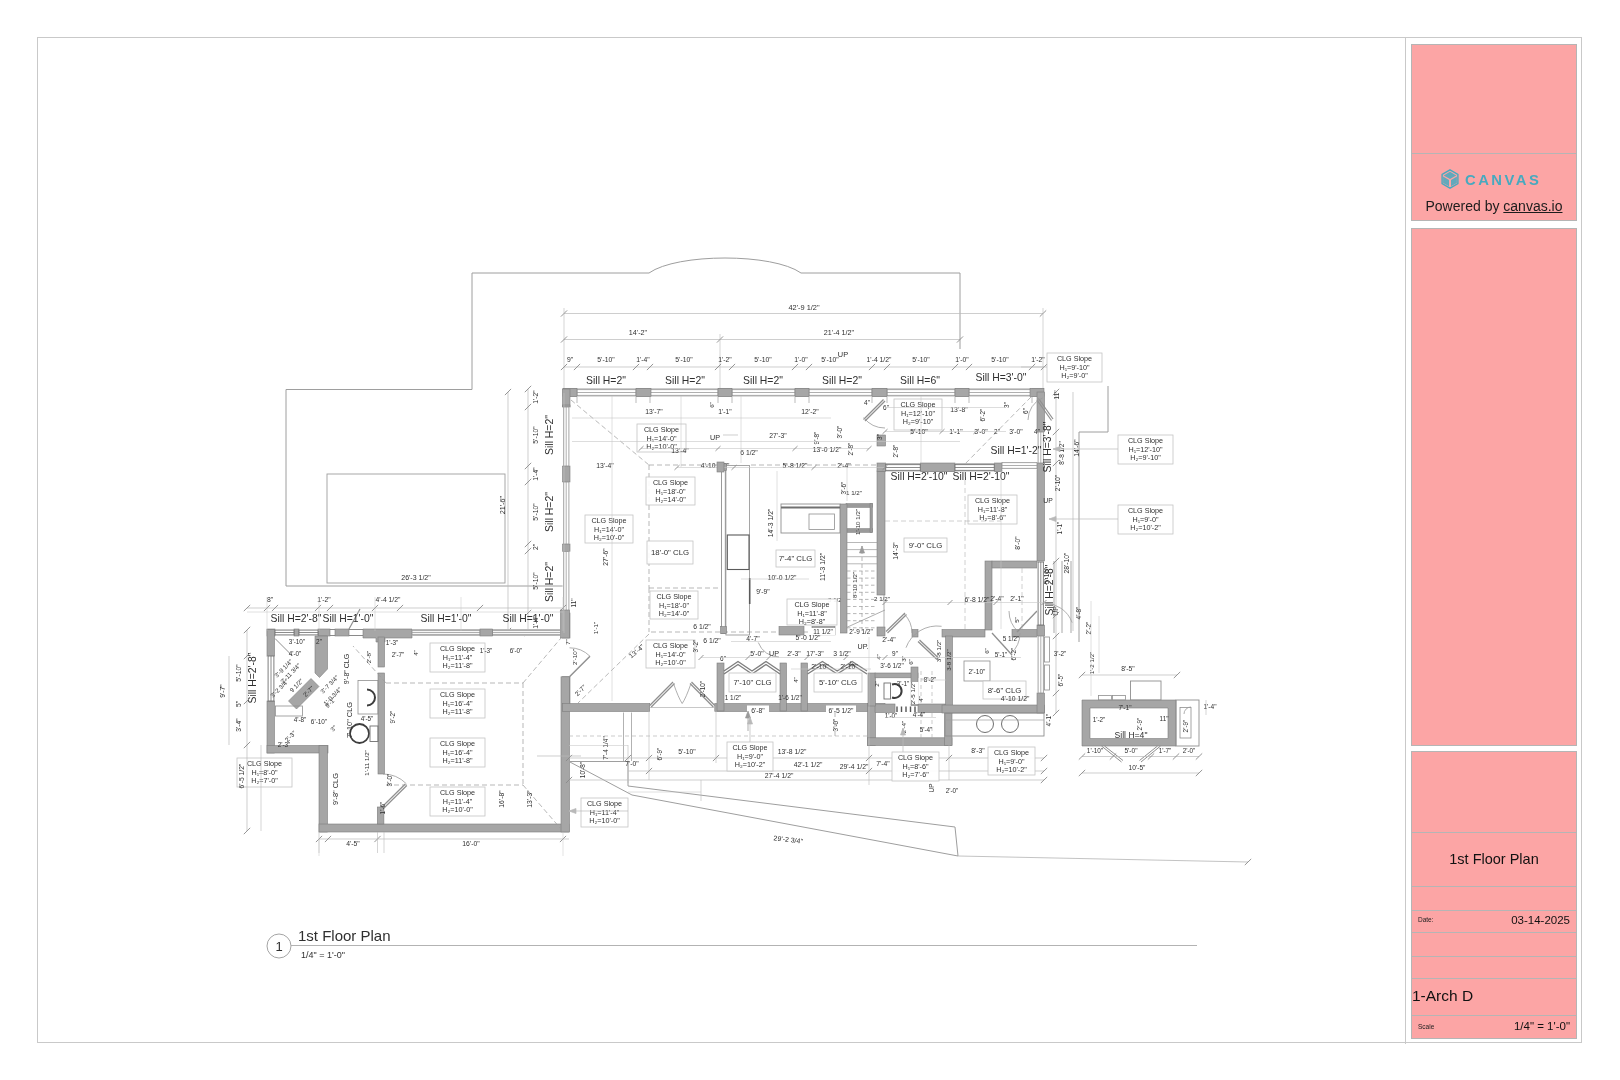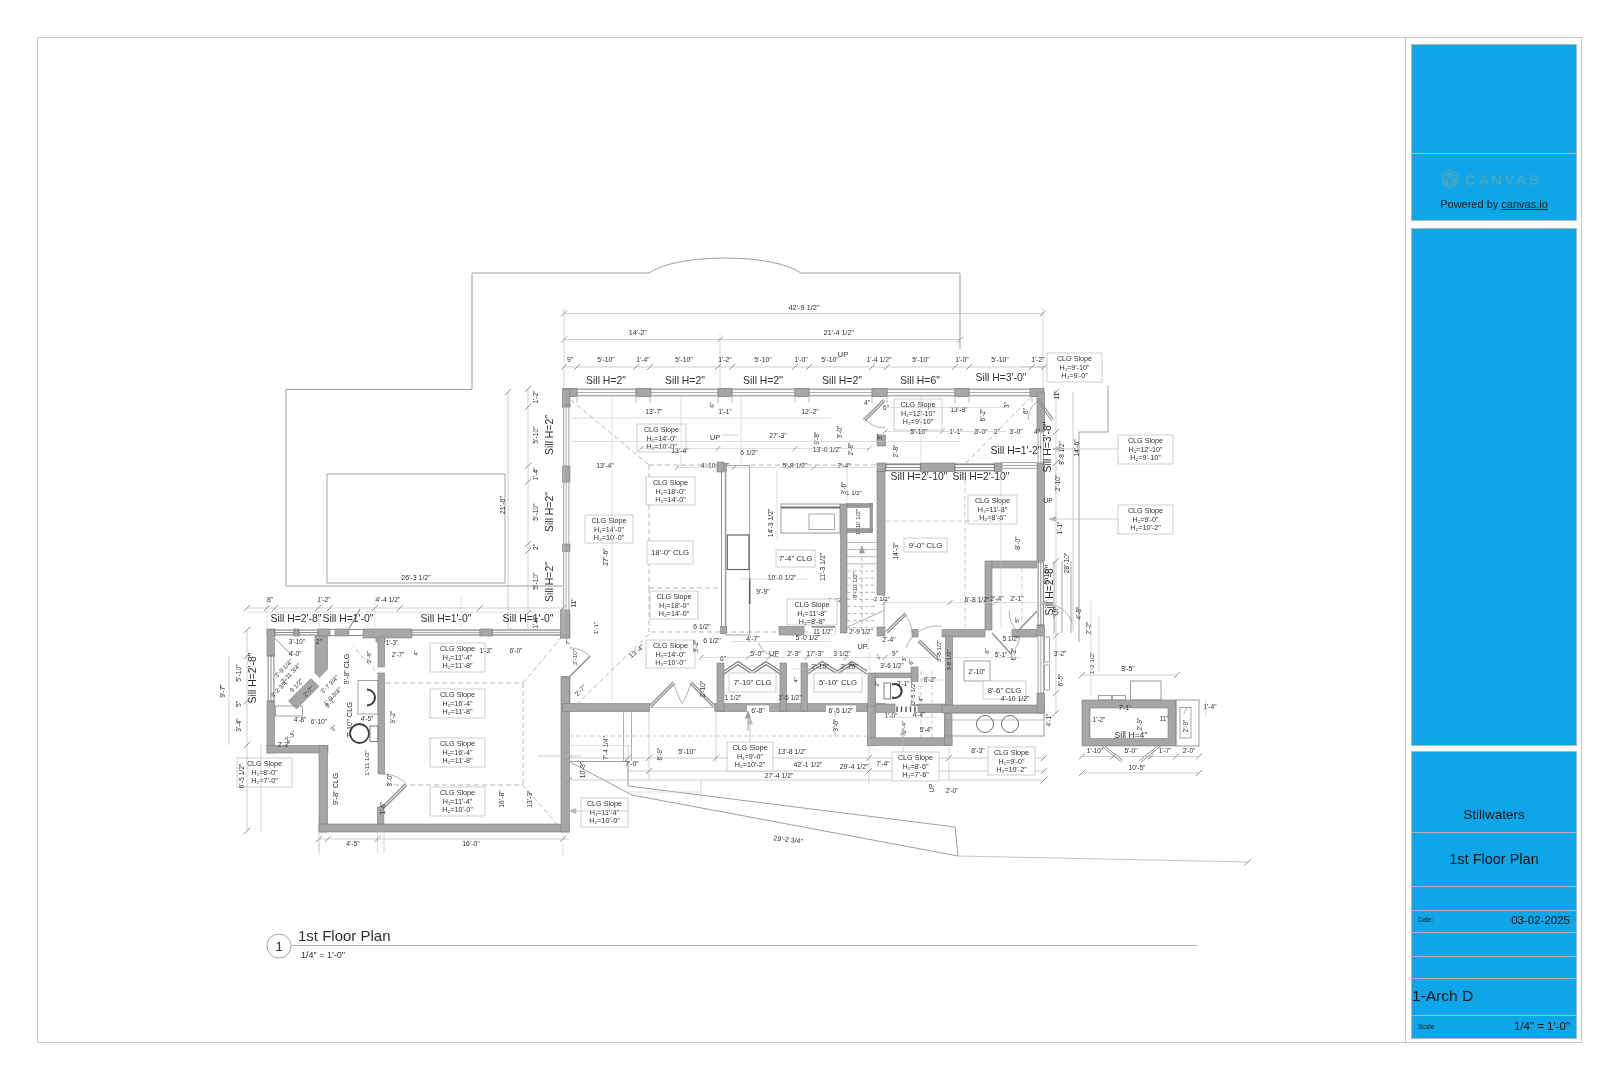--- a/index.html
+++ b/index.html
@@ -1,19 +1,19 @@
 <!DOCTYPE html>
 <html><head><meta charset="utf-8"><title>1st Floor Plan</title>
 <style>
 html,body{margin:0;padding:0;background:#ffffff;width:1620px;height:1080px;overflow:hidden;}
 *{box-sizing:border-box;}
 body{font-family:"Liberation Sans", sans-serif;}
 .sheet{position:absolute;left:37px;top:37px;width:1545px;height:1006px;border:1px solid #c9c9c9;}
 .tb{position:absolute;left:1367px;top:0px;width:178px;height:1006px;border-left:1px solid #c9c9c9;}
-.tbox{position:absolute;left:5px;width:166px;border:1px solid #b5b5b5;background:#0ea5e9;}
+.tbox{position:absolute;left:5px;width:166px;border:1px solid #b5b5b5;background:#fca5a5;}
 .row{position:absolute;left:0;right:0;border-top:1px solid #b5b5b5;}
 </style></head>
 <body>
 
 <div class="sheet">
 
 <svg width="1545" height="1006" viewBox="37 37 1545 1006" style="position:absolute;left:0;top:0" font-family="Liberation Sans, sans-serif">
 
 <path d="M471,388.5 L471,272 L648,272 C676,252 772,252 800,272 L959,272 L959,348" fill="none" stroke="#9e9e9e" stroke-width="1.0"></path>
 
@@ -1008,42 +1008,39 @@
      <div style="margin-top:14px;">
        <svg width="108" height="24" viewBox="0 0 108 24" style="vertical-align:middle">
          <g fill="none" stroke="#47a9bf" stroke-width="1.4">
            <path d="M10,1.8 L17.9,6.4 L17.9,15.6 L10,20.2 L2.1,15.6 L2.1,6.4 Z"></path>
          </g>
          <g fill="#47a9bf">
            <path d="M10,3.8 L16.3,7.4 L10,11 L3.7,7.4 Z M16.9,8.6 L16.9,14.9 L11,18.3 L11,12 Z M3.1,8.6 L9,12 L9,18.3 L3.1,14.9 Z" fill-opacity="0.85"></path>
          </g>
          <text x="25" y="16.5" font-size="14.8" letter-spacing="2.5" fill="#47a9bf" font-weight="600" font-family="Liberation Sans, sans-serif">CANVAS</text>
        </svg>
-       <div style="font-size:11px;margin-top:6px;color:#1c1c1c;">Powered by <span style="text-decoration:underline">canvas.io</span></div>
+       <div style="font-size:14px;margin-top:6px;color:#1c1c1c;">Powered by <span style="text-decoration:underline">canvas.io</span></div>
      </div>
    </div>
  </div>
 
  <div class="tbox" style="top:190px;height:518px;"></div>
 
  <div class="tbox" style="top:713px;height:288px;font-size:13px;color:#111;">
 
-   <div style="position:absolute;top:0;left:0;right:0;height:80px;text-align:center;">
-          <div style="margin-top:55px;font-size:13.5px;">Stillwaters</div>
-        </div>
 
    <div class="row" style="top:80px;height:54px;text-align:center;">
           <div style="margin-top:18px;font-size:14.5px;">1st Floor Plan</div>
         </div>
 
    <div class="row" style="top:134px;height:24px;"></div>
 
    <div class="row" style="top:158px;height:22px;">
           <span style="position:absolute;left:6px;top:5px;font-size:6.5px;color:#222;">Date:</span>
-          <span style="position:absolute;right:6px;top:3px;font-size:11.5px;">03-02-2025</span>
+          <span style="position:absolute;right:6px;top:3px;font-size:11.5px;">03-14-2025</span>
         </div>
 
    <div class="row" style="top:180px;height:24px;"></div>
 
    <div class="row" style="top:204px;height:22px;"></div>
 
    <div class="row" style="top:226px;height:37px;text-align:left;">
           <div style="margin-top:8px;font-size:15.5px;">1-Arch D</div>
         </div>
 

